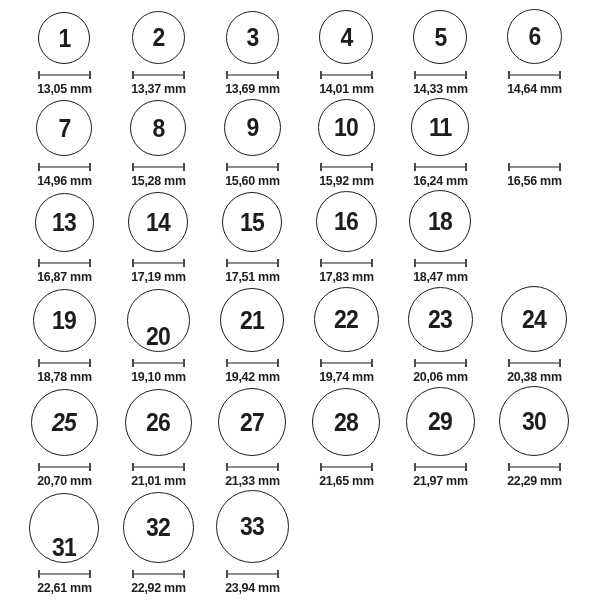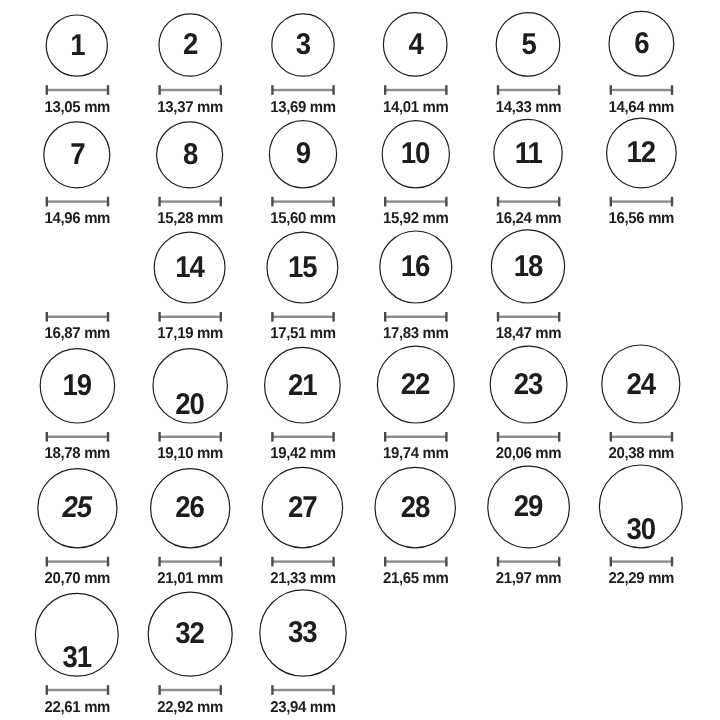--- a/index.html
+++ b/index.html
@@ -197,33 +197,33 @@
           <span class="num">11</span>
         </div>
         <div class="measure">
           <span class="bar"></span>
           <span class="tick l"></span>
           <span class="tick r"></span>
         </div>
         <div class="label">16,24 mm</div>
       </div>
       <div class="cell">
+        <div class="measure">
+          <span class="bar"></span>
+          <span class="tick l"></span>
+          <span class="tick r"></span>
+        </div>
+        <div class="label">16,56 mm</div>
+      </div>
+    </div>
+    <div class="row">
+      <div class="cell">
         <div class="circle" style="width: 59px; height: 59px;">
-          <span class="num">12</span>
-        </div>
-        <div class="measure">
-          <span class="bar"></span>
-          <span class="tick l"></span>
-          <span class="tick r"></span>
-        </div>
-        <div class="label">16,56 mm</div>
-      </div>
-    </div>
-    <div class="row">
-      <div class="cell">
+          <span class="num">13</span>
+        </div>
         <div class="measure">
           <span class="bar"></span>
           <span class="tick l"></span>
           <span class="tick r"></span>
         </div>
         <div class="label">16,87 mm</div>
       </div>
       <div class="cell">
         <div class="circle" style="width: 60px; height: 60px;">
           <span class="num">14</span>
@@ -387,21 +387,21 @@
           <span class="num">29</span>
         </div>
         <div class="measure">
           <span class="bar"></span>
           <span class="tick l"></span>
           <span class="tick r"></span>
         </div>
         <div class="label">21,97 mm</div>
       </div>
       <div class="cell">
-        <div class="circle" style="width: 70px; height: 70px; align-items: flex-end;">
+        <div class="circle" style="width: 70px; height: 70px;">
           <span class="num">30</span>
         </div>
         <div class="measure">
           <span class="bar"></span>
           <span class="tick l"></span>
           <span class="tick r"></span>
         </div>
         <div class="label">22,29 mm</div>
       </div>
     </div>

